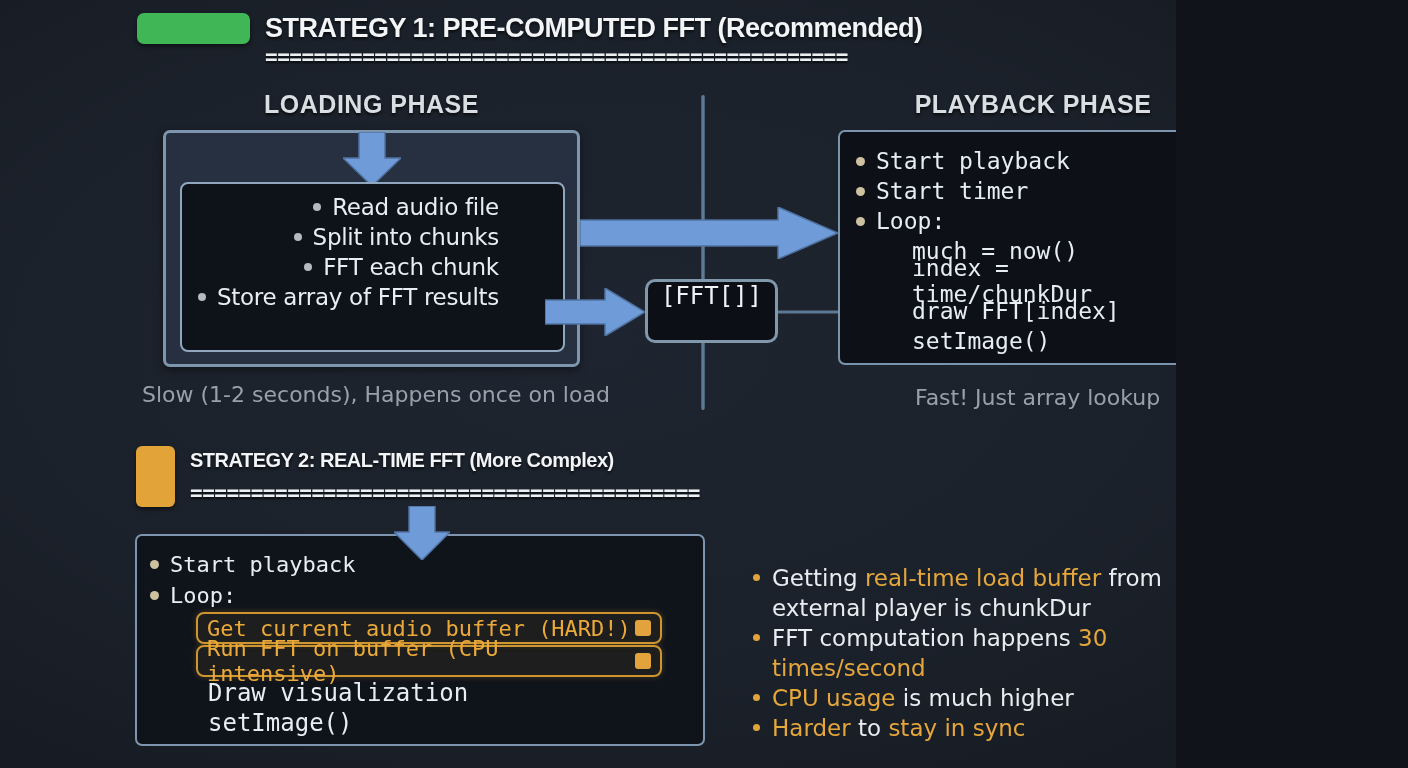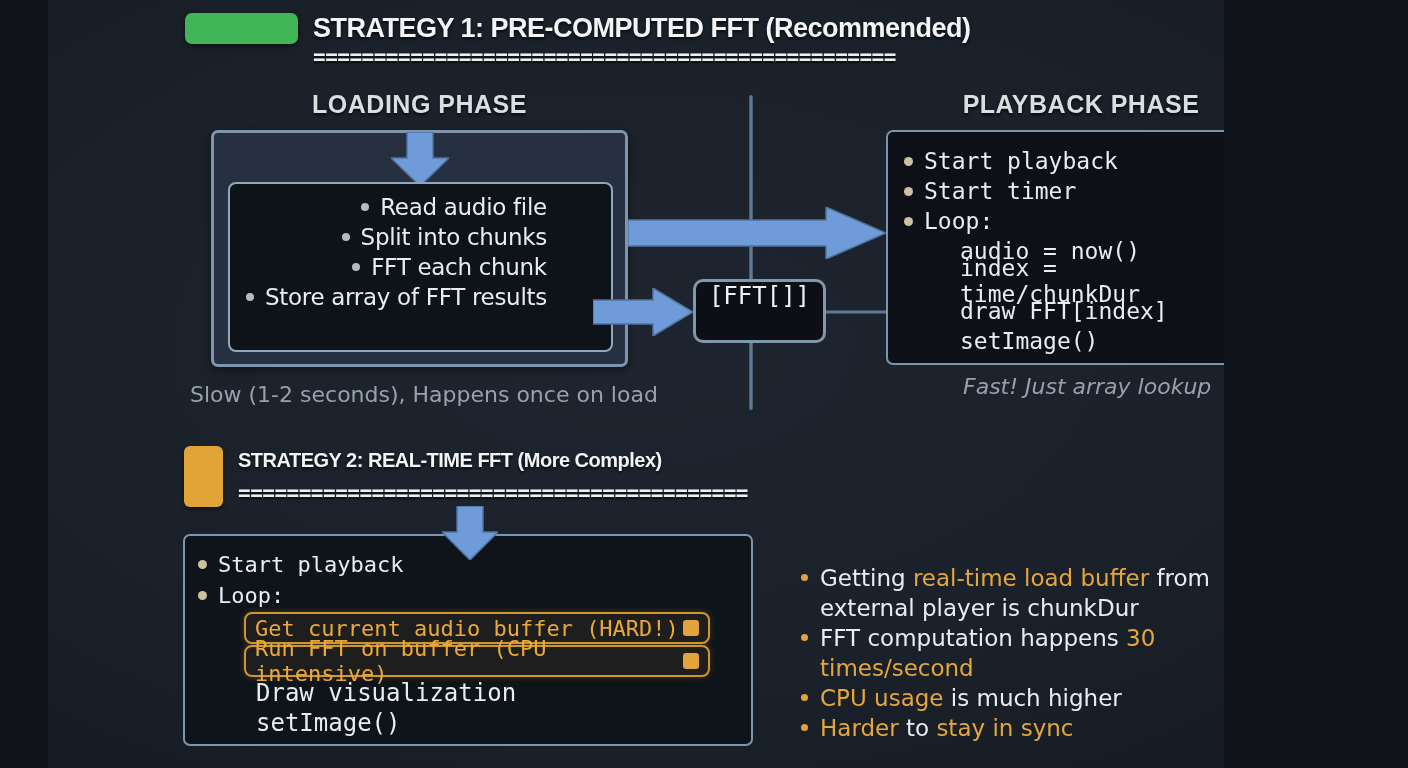--- a/index.html
+++ b/index.html
@@ -2,21 +2,20 @@
 <html><head>
 <meta charset="utf-8">
 <style>
   * { margin:0; padding:0; box-sizing:border-box; }
   html,body { background:#10141a; }
   .stage{
     position:relative; width:1176px; height:768px; overflow:hidden;
     background:radial-gradient(ellipse 1100px 600px at 50% 45%, #1e2530 0%, #1b212a 55%, #151a21 100%);
     font-family:"DejaVu Sans", sans-serif;
     color:#e9edf1;
-    margin-left:48px;
   }
   .abs{ position:absolute; }
   
   .badge1{ left:137px; top:13px; width:113px; height:31px; border-radius:7px;
            box-shadow:0 2px 4px rgba(0,0,0,.5); }
   .badge2{ left:136px; top:446px; width:39px; height:61px; border-radius:6px;
            box-shadow:0 2px 4px rgba(0,0,0,.5); }
   .strat-title{ font-family:"Liberation Sans", sans-serif; font-weight:700;
                 color:#f2f4f6; letter-spacing:-0.5px;
                 text-shadow:0 2px 3px rgba(0,0,0,.7); white-space:nowrap; }
@@ -57,21 +56,21 @@
   .dot-gray{ background:#b3bac2; }
   .dot-cream{ background:#cdc1a0; width:9px; height:9px; }
   .dot-orange{ background:#e2a33c; width:8px; height:8px; }
   
   .mono{ font-family:"DejaVu Sans Mono", monospace; color:#e8edf2; }
   .pb-content{ left:856px; top:146px; font-size:23px; }
   .pb-content .row{ display:flex; align-items:center; height:30px; }
   .pb-indent{ padding-left:56px; }
   .caption{ font-size:22px; color:#98a1ab; white-space:nowrap; }
   .cap-slow{ left:142px; top:382px; }
-  .cap-fast{ left:915px; top:374px;font-style:italic; }
+  .cap-fast{ left:915px; top:385px; }
   
   .s2-content{ left:150px; top:549px; font-size:22px; }
   .s2-content .row{ display:flex; align-items:center; height:31px; }
   .hardbox{ position:absolute; left:46px; width:466px; height:32px;
             border:2px solid #cf9630; border-radius:8px; background:rgba(226,163,58,.07);
             display:flex; align-items:center; padding:0 9px;
             font-family:"DejaVu Sans Mono", monospace; font-size:22px; color:#eba93a;
             box-shadow:0 0 6px rgba(226,163,58,.25); }
   .hardbox .sq{ margin-left:auto; width:16px; height:16px; border-radius:3px; background:#e2a33c; }
   .hb1{ top:63px; } .hb2{ top:96px; }
@@ -151,21 +150,21 @@
       </div>
     <div class="row">
         <span class="dot dot-cream"></span>
         <span>Start timer</span>
       </div>
     <div class="row">
         <span class="dot dot-cream"></span>
         <span>Loop:</span>
       </div>
     <div class="row pb-indent">
-        <span>audio = now()</span>
+        <span>much = now()</span>
       </div>
     <div class="row pb-indent">
         <span>index = time/chunkDur</span>
       </div>
     <div class="row pb-indent">
         <span>draw FFT[index]</span>
       </div>
     <div class="row pb-indent">
         <span>setImage()</span>
       </div>

